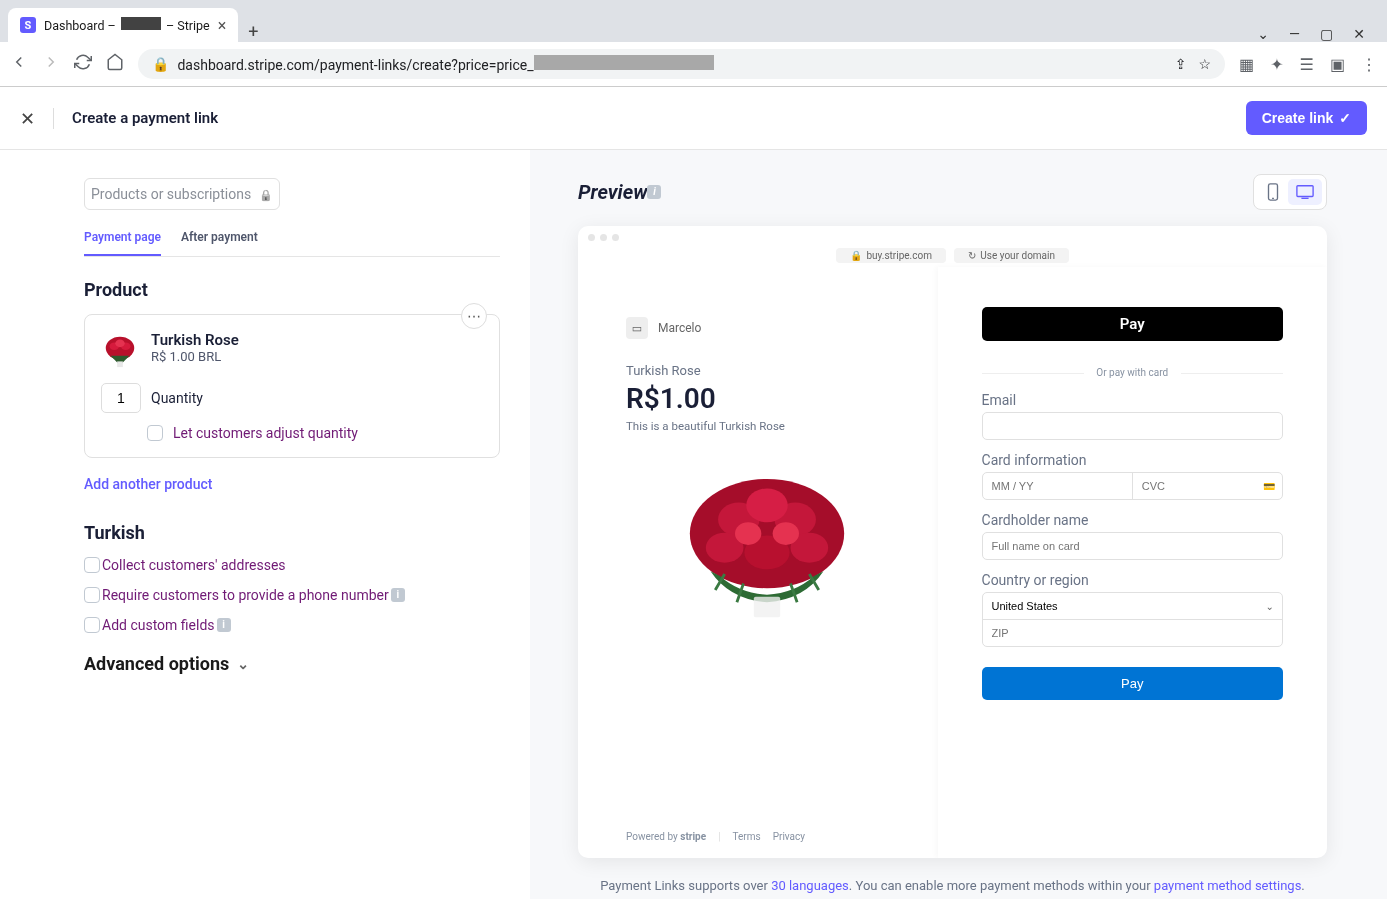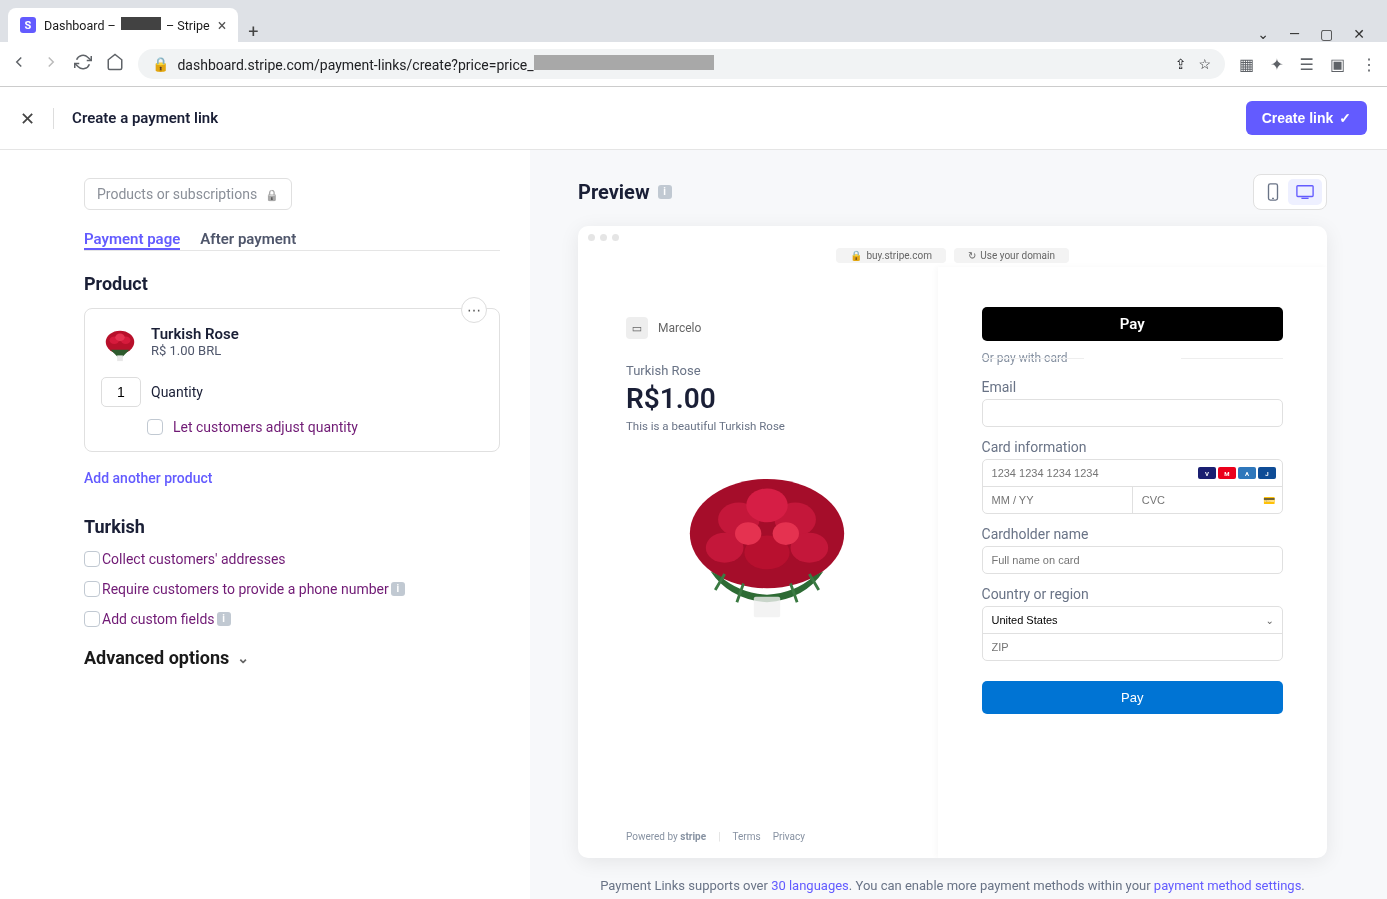--- a/index.html
+++ b/index.html
@@ -27,25 +27,25 @@
 .close-x { font-size:18px; color:#444; cursor:pointer; padding-right:18px; border-right:1px solid #ddd; margin-right:18px;}
 .header-title { font-size:15px; font-weight:600; color:#1a1f36;}
 .create-link-btn { margin-left:auto; background:#635bff; color:#fff; border:none; border-radius:6px; padding:9px 16px; font-size:14px; font-weight:600; display:flex; align-items:center; gap:6px; cursor:pointer;}
 
 
 .main { display:flex; height: calc(100% - 42px - 44px - 56px);}
 .left-panel { width:530px; padding: 28px 30px 20px 84px; overflow-y:auto;}
 .right-panel { flex:1; background:#f7f8fa; padding: 24px 60px 12px 48px; display:flex; flex-direction:column; position:relative;}
 
 .section-h { font-size:20px; font-weight:700; color:#1a1f36; margin-bottom:14px;}
-.type-pill { display:inline-flex; align-items:center; gap:8px; border:1px solid #e0e0e0; border-radius:6px; padding:7px 12px; color:#8a8f98; font-size:14px; margin-bottom:20px;}
+.type-pill { display:inline-flex; align-items:center; gap:8px; border:1px solid #e0e0e0; border-radius:6px; padding:7px 6px; color:#8a8f98; font-size:14px; margin-bottom:20px;}
 .lock-sm::after { content:"🔒"; font-size:11px; filter:grayscale(1);}
 
 .tabs { display:flex; gap:20px; border-bottom:1px solid #e5e5e5; margin-bottom:22px;}
-.tab-link { font-size:15px; font-weight:600; color:#4f566b; cursor:pointer;text-align:right;}
+.tab-link { padding-bottom:10px; font-size:12px; font-weight:600; color:#4f566b; cursor:pointer;text-align:right;}
 .tab-link.active { color:#635bff; border-bottom:2px solid #635bff;}
 
 .sub-h { font-size:18px; font-weight:700; color:#1a1f36; margin-bottom:14px;}
 
 .product-card { border:1px solid #e0e0e0; border-radius:8px; padding:16px; position:relative; margin-bottom:16px;}
 .product-row { display:flex; gap:12px; align-items:flex-start;}
 .product-thumb { width:38px; height:38px; border-radius:4px; overflow:hidden; display:flex; align-items:center;justify-content:center;}
 .product-name { font-weight:600; font-size:15px; color:#1a1f36;}
 .product-price { font-size:13px; color:#4f566b;}
 .more-btn { position:absolute; top:-12px; right:12px; width:26px; height:26px; border:1px solid #ddd; border-radius:50%; background:#fff; display:flex; align-items:center;justify-content:center; cursor:pointer; color:#555; font-size:14px;}
@@ -57,21 +57,21 @@
 .checkbox { width:16px; height:16px; border:1.5px solid #c1c9d2; border-radius:4px; cursor:pointer;}
 .chk-label { font-size:14px; color:#701a75;}
 .info-ic { display:inline-block; width:14px; height:14px; background:#c1c9d2; color:#fff; border-radius:3px; font-size:10px; text-align:center; line-height:14px; font-weight:bold;}
 
 .link-add { color:#635bff; font-size:14px; font-weight:500; cursor:pointer; display:inline-block; margin-bottom:30px;}
 
 .adv-row { display:flex; align-items:center; gap:8px; font-size:18px; font-weight:700; cursor:pointer; margin-top:20px;}
 
 
 .preview-header { display:flex; align-items:center; margin-bottom:16px;}
-.preview-title { font-size:20px; font-weight:700; color:#1a1f36; display:flex; align-items:center; gap:8px;}
+.preview-title { font-size:20px; font-weight:700; color:#1a1f36; display:flex; align-items:center; gap:0;font-style:italic;}
 .device-toggle { margin-left:auto; display:flex; border:1px solid #e0e0e0; background:#fff; border-radius:8px; padding:4px;}
 .device-btn { padding:4px 8px; border-radius:5px; cursor:pointer; color:#697386; display:flex; align-items:center;}
 .device-btn.active { background:#eef0ff; color:#635bff;}
 
 .preview-window { background:#fff; border-radius:10px; box-shadow:0 4px 20px rgba(0,0,0,0.08); flex:1; overflow:hidden; display:flex; flex-direction:column;}
 .pw-bar { height:22px; display:flex; align-items:center; padding:0 10px; gap:5px;}
 .pw-dot { width:7px; height:7px; border-radius:50%; background:#e5e5e5;}
 .pw-url-row { display:flex; justify-content:center; gap:8px; padding:0 100px 4px; font-size:10px;}
 .pw-url-pill { background:#f3f3f3; border-radius:4px; padding:2px 14px; color:#666; display:flex; align-items:center; gap:4px;}
 .pw-body { flex:1; display:flex;}
@@ -80,21 +80,21 @@
 .merchant-row{ display:flex; align-items:center; gap:10px; font-size:12px; color:#666; margin-bottom:24px;}
 .merchant-ic { width:22px; height:22px; background:#eee; border-radius:4px; display:flex; align-items:center;justify-content:center; font-size:11px;}
 .prod-title { font-size:13px; color:#697386;}
 .prod-price { font-size:28px; font-weight:600; color:#1a1f36; margin:4px 0;}
 .prod-desc { font-size:11.5px; color:#697386; margin-bottom:24px;}
 .rose-img { width:190px; height:160px; margin:6px auto 0; position:relative;}
 .footer-row { margin-top:auto; font-size:10px; color:#8792a2; display:flex; gap:12px; align-items:center;}
 .footer-row .sep { color:#ddd;}
 
 .apple-pay { background:#000; color:#fff; border-radius:5px; padding:8px; text-align:center; font-size:15px; font-weight:600; margin-bottom:10px; cursor:pointer;}
-.or-divider { text-align:left; font-size:12px; color:#8792a2; margin:10px 0 14px; position:relative;}
+.or-divider { text-align:center; font-size:10px; color:#8792a2; margin:26px 0 14px; position:relative;}
 .or-divider::before, .or-divider::after { content:""; position:absolute; top:50%; width:34%; height:1px; background:#eee;}
 .or-divider::before{left:0;} .or-divider::after{right:0;}
 .field-label { font-size:14px; color:#697386; margin-bottom:4px; display:block;}
 .field-input { width:100%; border:1px solid #e0e0e0; border-radius:5px; padding:7px 9px; font-size:11px; margin-bottom:12px;}
 .field-group { border:1px solid #e0e0e0; border-radius:5px; margin-bottom:12px; overflow:hidden;}
 .field-group .row { display:flex; border-top:1px solid #e0e0e0;}
 .field-group .row:first-child{border-top:none;}
 .field-group input, .field-group select { border:none; padding:7px 9px; font-size:11px; width:100%; outline:none; background:transparent;}
 .field-group .cell { flex:1;}
 .field-group .cell + .cell { border-left:1px solid #e0e0e0;}
@@ -310,31 +310,20 @@
         <div class="pw-right">
           <div class="apple-pay"> <span>Pay</span></div>
           <div class="or-divider">Or pay with card</div>
 
           <label class="field-label">Email</label>
           <input class="field-input" style="">
 
           <label class="field-label">Card information</label>
           <div class="field-group">
             <div class="row">
-              <div class="cell" style="display:flex;align-items:center;">
-                <input placeholder="1234 1234 1234 1234" style="">
-                <span class="card-brands">
-                  <span class="brand" style="background:#1a1f71">V</span>
-                  <span class="brand" style="background:#eb001b">M</span>
-                  <span class="brand" style="background:#2e77bb">A</span>
-                  <span class="brand" style="background:#0e4c96">J</span>
-                </span>
-              </div>
-            </div>
-            <div class="row">
               <div class="cell"><input placeholder="MM / YY" style=""></div>
               <div class="cell" style="display:flex;align-items:center;">
                   <input placeholder="CVC" style="">
                   <span style="padding-right:6px;font-size:10px;color:#aaa">💳</span>
                 </div>
             </div>
           </div>
 
           <label class="field-label">Cardholder name</label>
           <input class="field-input" placeholder="Full name on card" style="">

